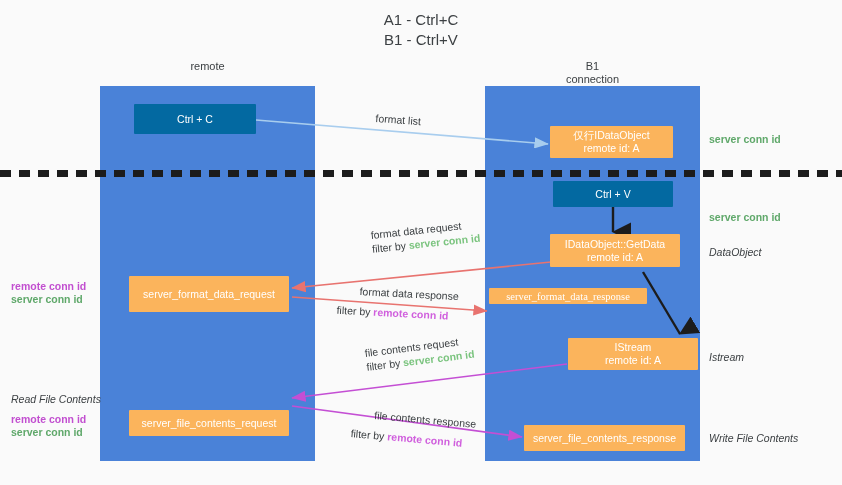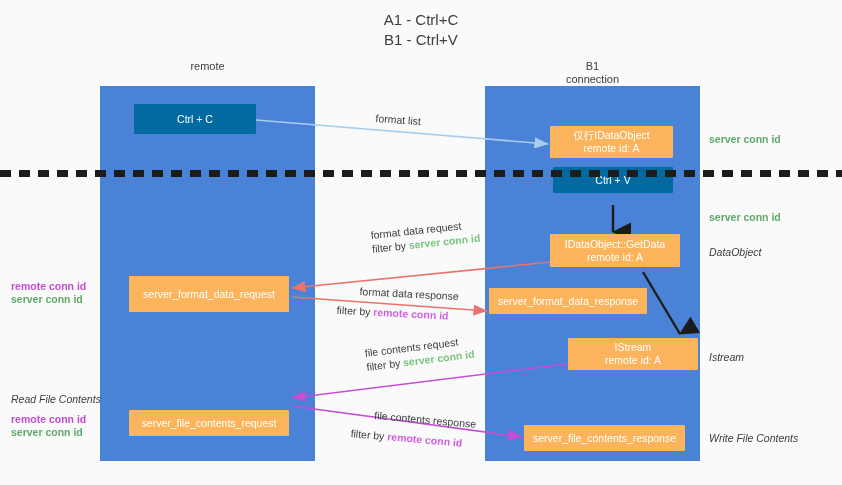--- a/index.html
+++ b/index.html
@@ -168,34 +168,34 @@
 
   <div class="node green" style="left:134px; top:104px; width:122px; height:30px;">
     <span>Ctrl + C</span>
   </div>
 
   <div class="node orange" style="left:550px; top:126px; width:123px; height:32px;">
     <span>仅行IDataObject</span>
     <span class="l2">remote id: A</span>
   </div>
 
-  <div class="node green" style="left:553px; top:167px; width:120px; height:26px;">
+  <div class="node green" style="left:553px; top:181px; width:120px; height:26px;">
     <span>Ctrl + V</span>
   </div>
 
   <div class="node orange" style="left:550px; top:234px; width:130px; height:33px;">
     <span>IDataObject::GetData</span>
     <span class="l2">remote id: A</span>
   </div>
 
   <div class="node orange" style="left:129px; top:276px; width:160px; height:36px;">
     <span>server_format_data_request</span>
   </div>
 
-  <div class="node orange" style="left:489px; top:288px; width:158px; height:26px;">
+  <div class="node orange" style="left:489px; top:288px; width:158px; height:16px;font-family:Liberation Serif, serif;">
     <span>server_format_data_response</span>
   </div>
 
   <div class="node orange" style="left:568px; top:338px; width:130px; height:32px;">
     <span>IStream</span>
     <span class="l2">remote id: A</span>
   </div>
 
   <div class="node orange" style="left:129px; top:410px; width:160px; height:26px;">
     <span>server_file_contents_request</span>

